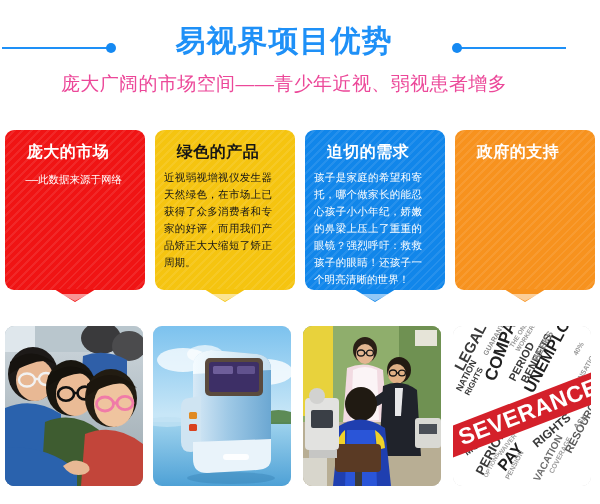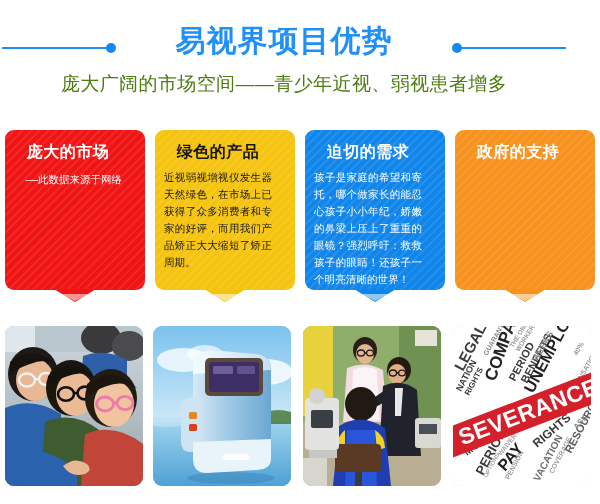--- a/index.html
+++ b/index.html
@@ -55,21 +55,21 @@
     letter-spacing: 1px;
     line-height: 40px;
   }
   .subtitle {
     position: absolute;
     top: 70px;
     left: 0;
     right: 0;
     text-align: center;
     font-size: 19px;
-    color: #4d7c0f;
+    color: #ec4899;
     letter-spacing: 0.4px;
     line-height: 28px;
   }
 
   
   .cards {
     position: absolute;
     top: 130px;
     left: 0;
     width: 600px;

